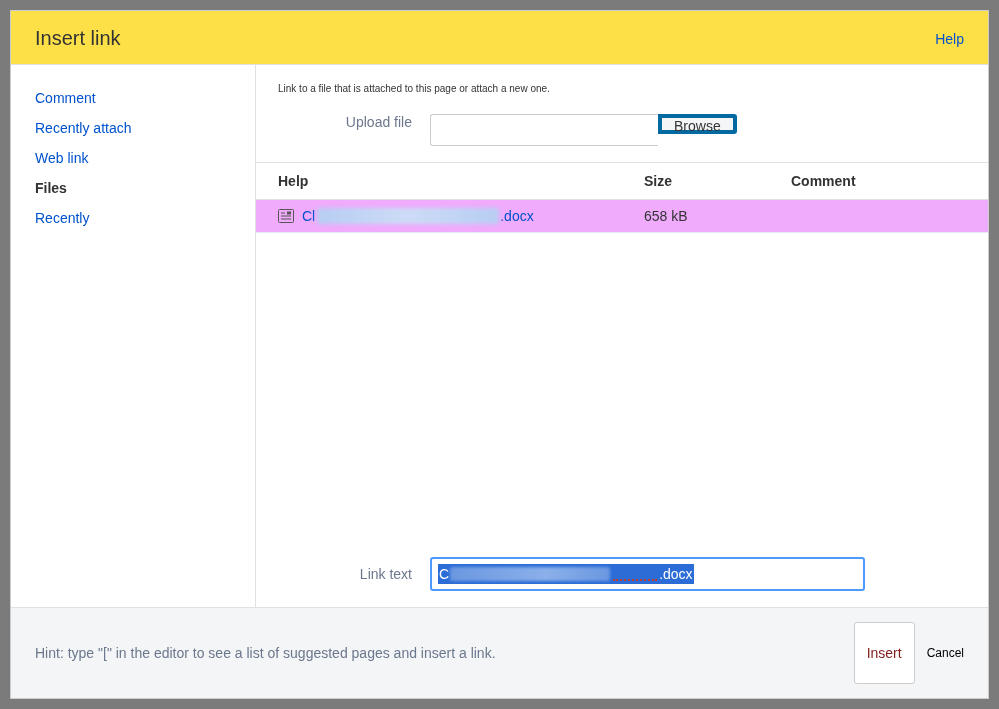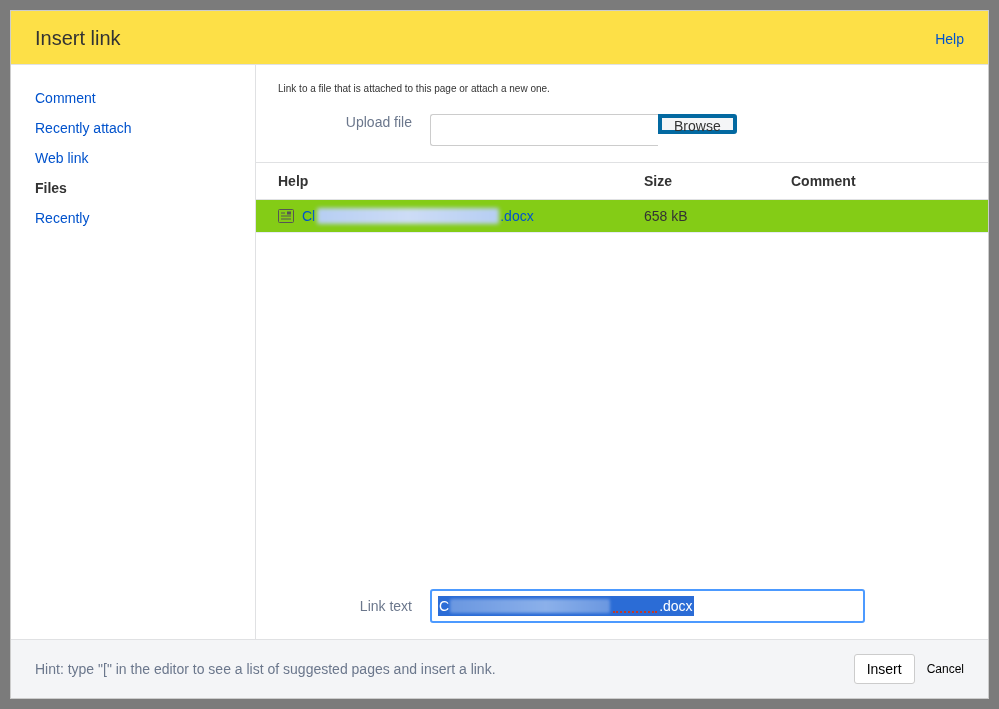--- a/index.html
+++ b/index.html
@@ -130,21 +130,21 @@
     font-size: 14px;
     color: #333;
   }
   .col-name { flex: 0 0 366px; }
   .col-size { flex: 0 0 147px; }
   .col-comment { flex: 1; }
   .table-row {
     display: flex;
     align-items: center;
     padding: 8px 22px;
-    background: #84cc16;
+    background: #f0abfc;
     border-bottom: 1px solid #e5ebf6;
     cursor: pointer;
   }
   .file-icon {
     width: 16px;
     height: 14px;
     margin-right: 8px;
     flex-shrink: 0;
   }
   .file-name-cell {
@@ -235,27 +235,27 @@
   .hint {
     color: #6b778c;
     font-size: 14px;
   }
   .footer-actions {
     display: flex;
     align-items: center;
     gap: 12px;
   }
   .insert-btn {
-    padding: 6px 12px;
+    padding: 22px 12px;
     background: #fff;
     border: 1px solid #ccc;
     border-radius: 3px;
     font-size: 14px;
     cursor: pointer;
-    color: #000000;
+    color: #7f1d1d;
   }
   .cancel-link {
     color: #000000;
     font-size: 12px;
     cursor: pointer;
   }
 </style>
 </head>
 <body>
 

